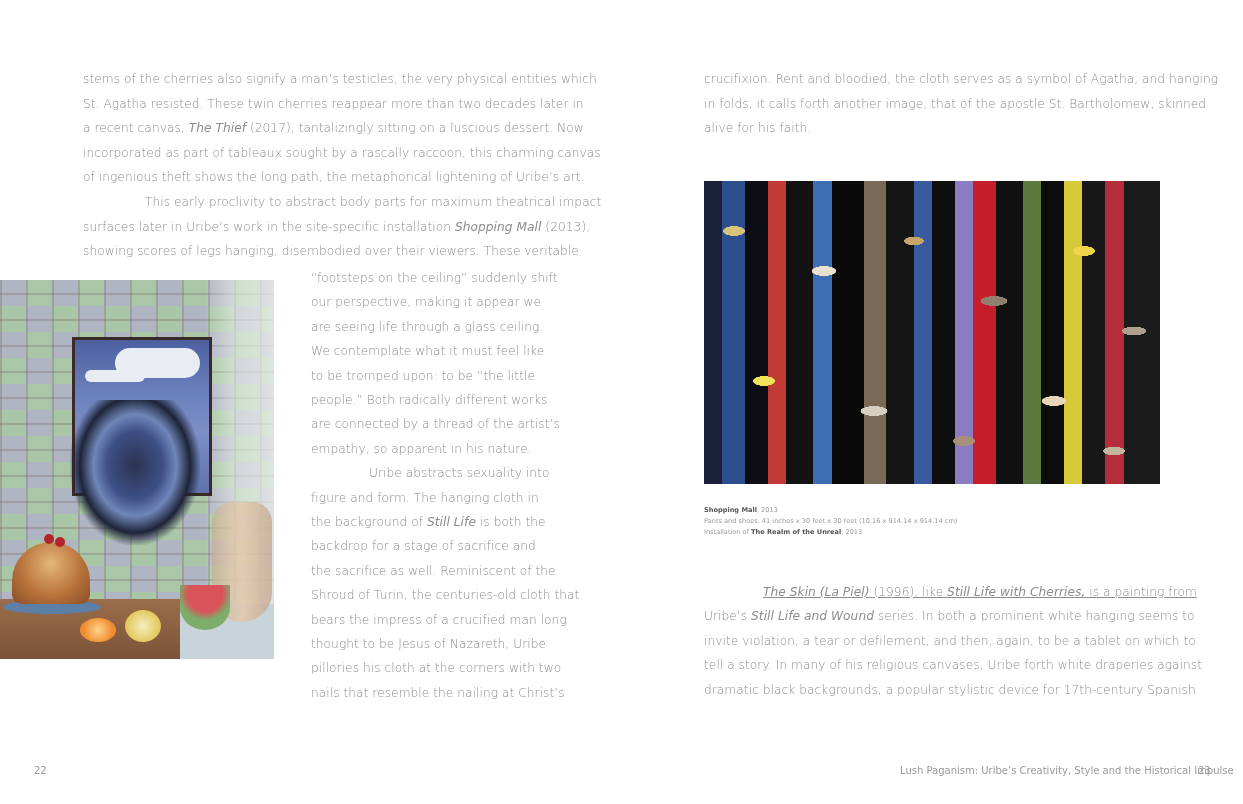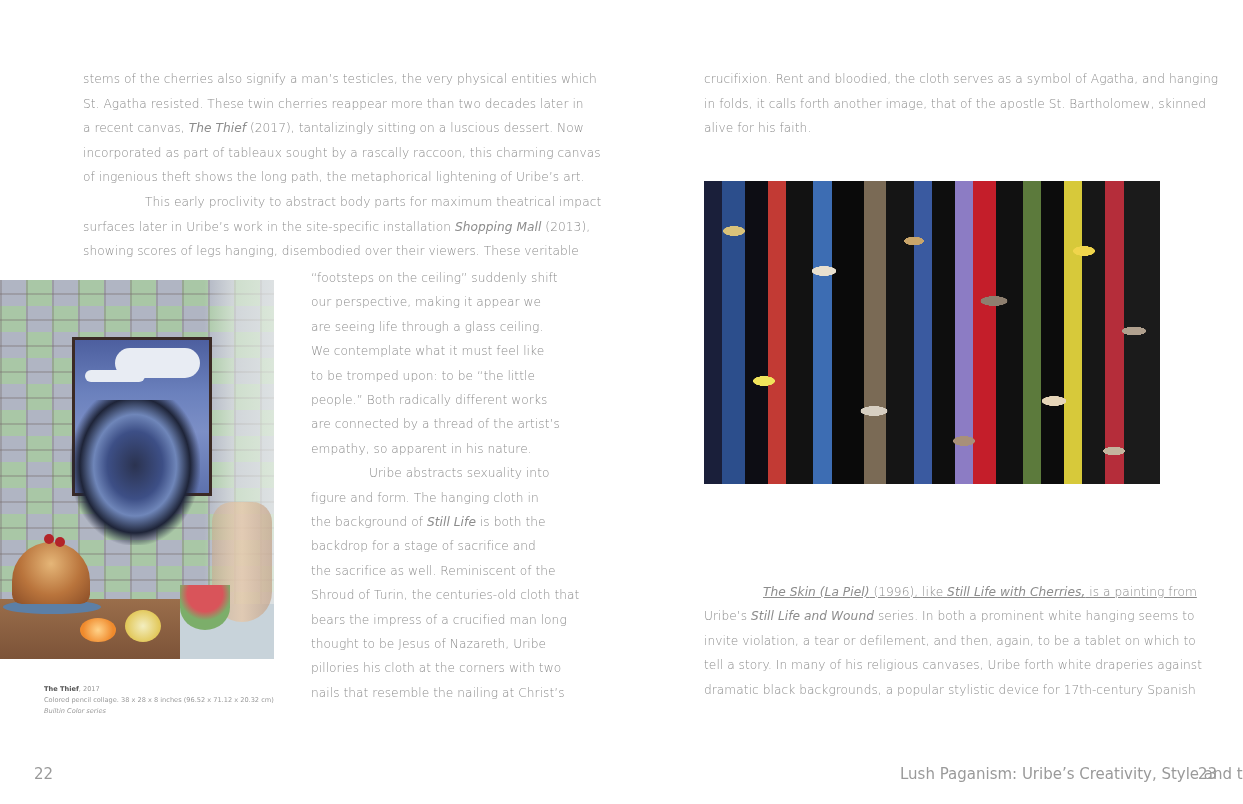--- a/index.html
+++ b/index.html
@@ -11,21 +11,21 @@
 
   .line { position: absolute; white-space: nowrap; font-size: 12.2px; letter-spacing: 0.05px;
           line-height: 24px; color: #8c8c8c; font-weight: 300; }
   .line i { font-style: italic; }
 
   .figure { position: absolute; overflow: hidden; }
   .caption { position: absolute; font-size: 6.6px; line-height: 11px; color: #9a9a9a; white-space: nowrap; }
   .caption .title { color: #555; font-weight: bold; }
   .caption .it { font-style: italic; }
 
-  .folio { position: absolute; font-size: 15px; color: #9a9a9a; white-space: nowrap; }
+  .folio { position: absolute; font-size: 10px; color: #9a9a9a; white-space: nowrap; }
 
   
   .thief { left: 0; top: 280px; width: 274px; height: 379px;
     background:
       repeating-linear-gradient(0deg, rgba(120,110,110,0.35) 0 2px, transparent 2px 26px),
       repeating-linear-gradient(90deg, rgba(120,110,110,0.35) 0 2px, transparent 2px 26px),
       conic-gradient(from 0deg at 50% 50%, #a9c7a6 0 25%, #b0b5c3 0 50%, #a9c7a6 0 75%, #b0b5c3 0);
     background-size: auto, auto, 52px 52px; }
   .thief .curtain { position: absolute; right: 0; top: 0; width: 70px; height: 100%;
     background: linear-gradient(90deg, rgba(255,255,255,0) 0%, rgba(235,240,235,0.55) 40%, rgba(240,244,240,0.7) 100%); }
@@ -113,40 +113,42 @@
     <div class="vase"></div>
     <div class="plate"></div>
     <div class="cake"></div>
     <div class="cherry" style="left:44px;top:254px;"></div>
     <div class="cherry" style="left:55px;top:257px;"></div>
     <div class="orange"></div>
     <div class="lemon"></div>
     <div class="melon"></div>
   </div>
 
-  <div class="caption" style="left:44px; top:684px;">
-    <div>
-      <span class="title">The Thief</span><span>, 2017</span>
-    </div>
-    <div>Colored pencil collage. 38 x 28 x 8 inches (96.52 x 71.12 x 20.32 cm)</div>
-    <div class="it">Builtin Color series</div>
-  </div>
 
   <div class="folio" style="left:34px; top:765px;">22</div>
 </div>
 
 <div class="page page-right">
   <div id="right-top">
       <div class="line" style="left: 83px; top: 67px;"><span>crucifixion. Rent and bloodied, the cloth serves as a symbol of Agatha, and hanging</span></div>
       <div class="line" style="left: 83px; top: 91.6px;"><span>in folds, it calls forth another image, that of the apostle St. Bartholomew, skinned</span></div>
       <div class="line" style="left: 83px; top: 116.2px;"><span>alive for his faith.</span></div>
     </div>
 
   <div class="figure mall"></div>
 
+  <div class="caption" style="left:83px; top:505px;">
+    <div>
+      <span class="title">Shopping Mall</span><span>, 2013</span>
+    </div>
+    <div>Pants and shoes. 41 inches x 30 feet x 30 feet (10.16  x 914.14 x 914.14 cm)</div>
+    <div>
+      <span>Installation of </span><span class="title">The Realm of the Unreal</span><span>, 2013</span>
+    </div>
+  </div>
 
   <div id="right-bottom">
       <div class="line" style="left: 142px; top: 580px; text-decoration: underline;"><i>The Skin (La Piel)</i><span> (1996), like </span><i>Still Life with Cherries,</i><span> is a painting from</span></div>
       <div class="line" style="left: 83px; top: 604.4px;"><span>Uribe’s </span><i>Still Life and Wound</i><span> series. In both a prominent white hanging seems to</span></div>
       <div class="line" style="left: 83px; top: 628.8px;"><span>invite violation, a tear or defilement, and then, again, to be a tablet on which to</span></div>
       <div class="line" style="left: 83px; top: 653.2px;"><span>tell a story. In many of his religious canvases, Uribe forth white draperies against</span></div>
       <div class="line" style="left: 83px; top: 677.6px;"><span>dramatic black backgrounds, a popular stylistic device for 17th-century Spanish</span></div>
     </div>
 
   <div class="folio" style="left:279px; top:765px;">Lush Paganism: Uribe’s Creativity, Style and the Historical Impulse</div>

